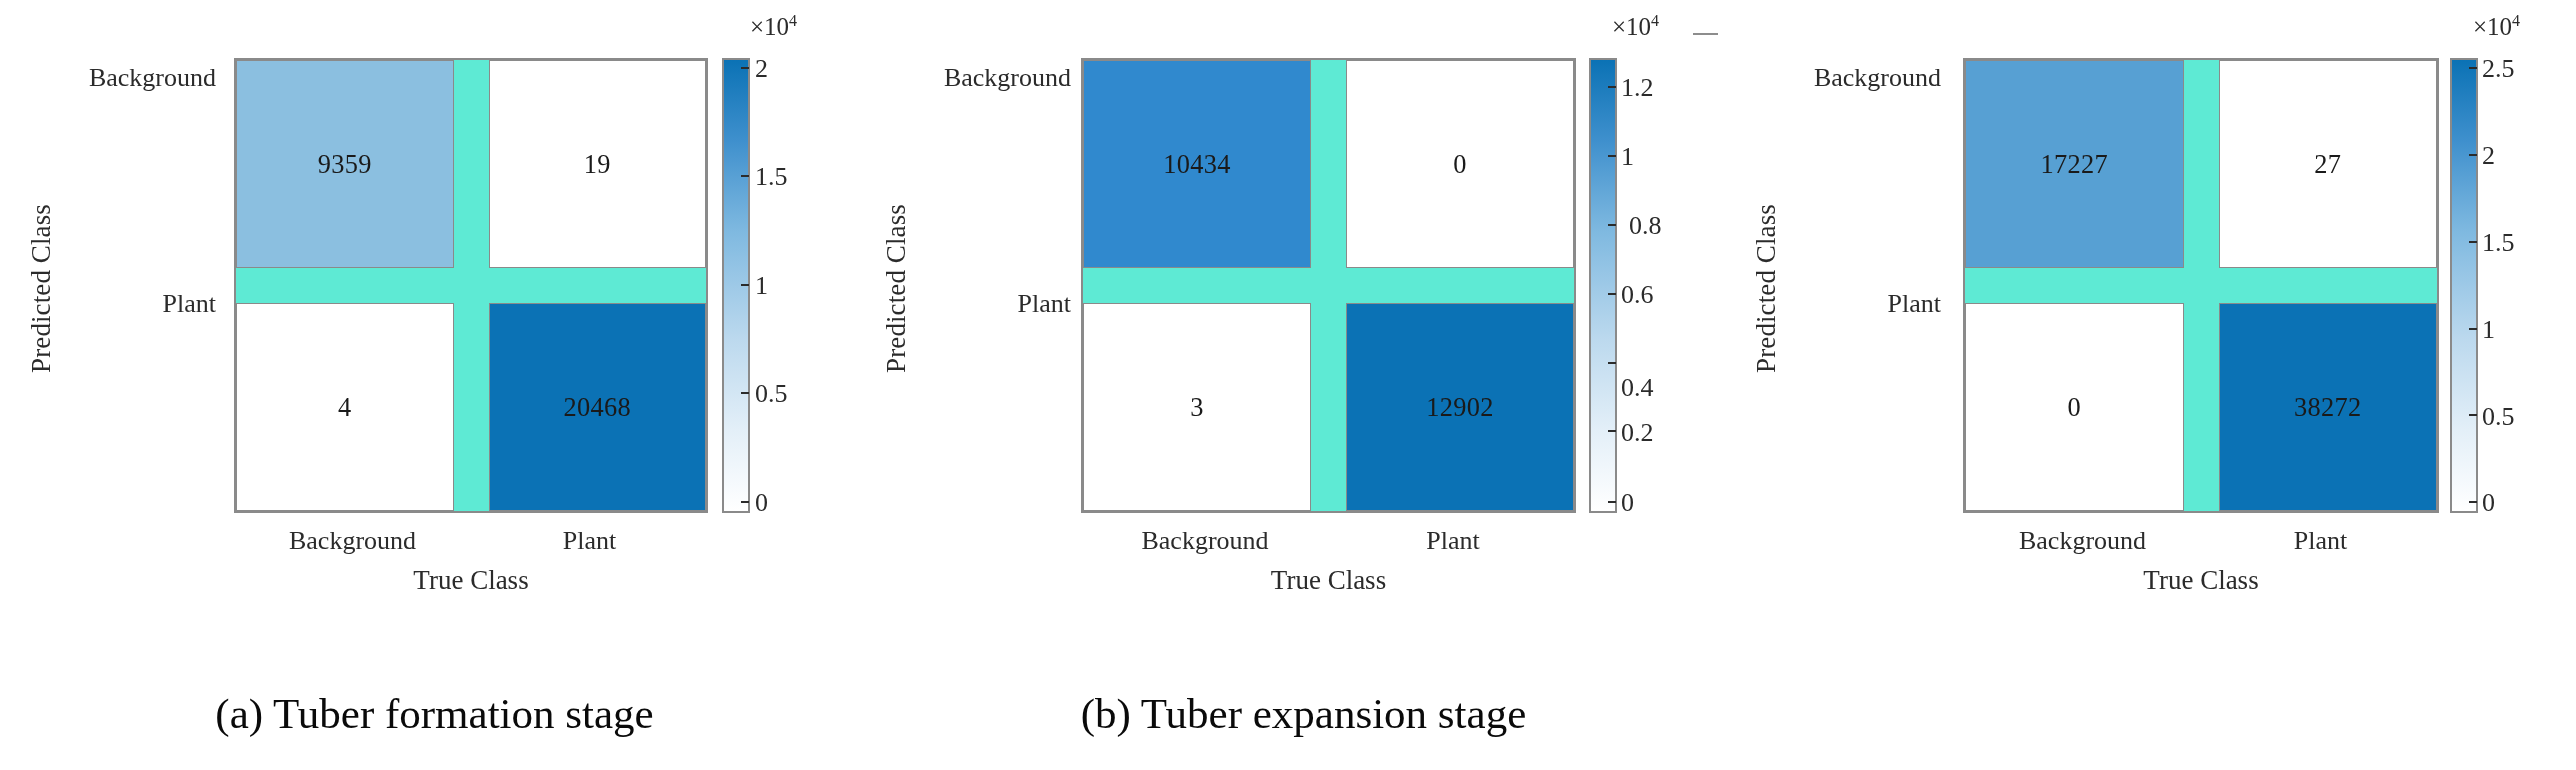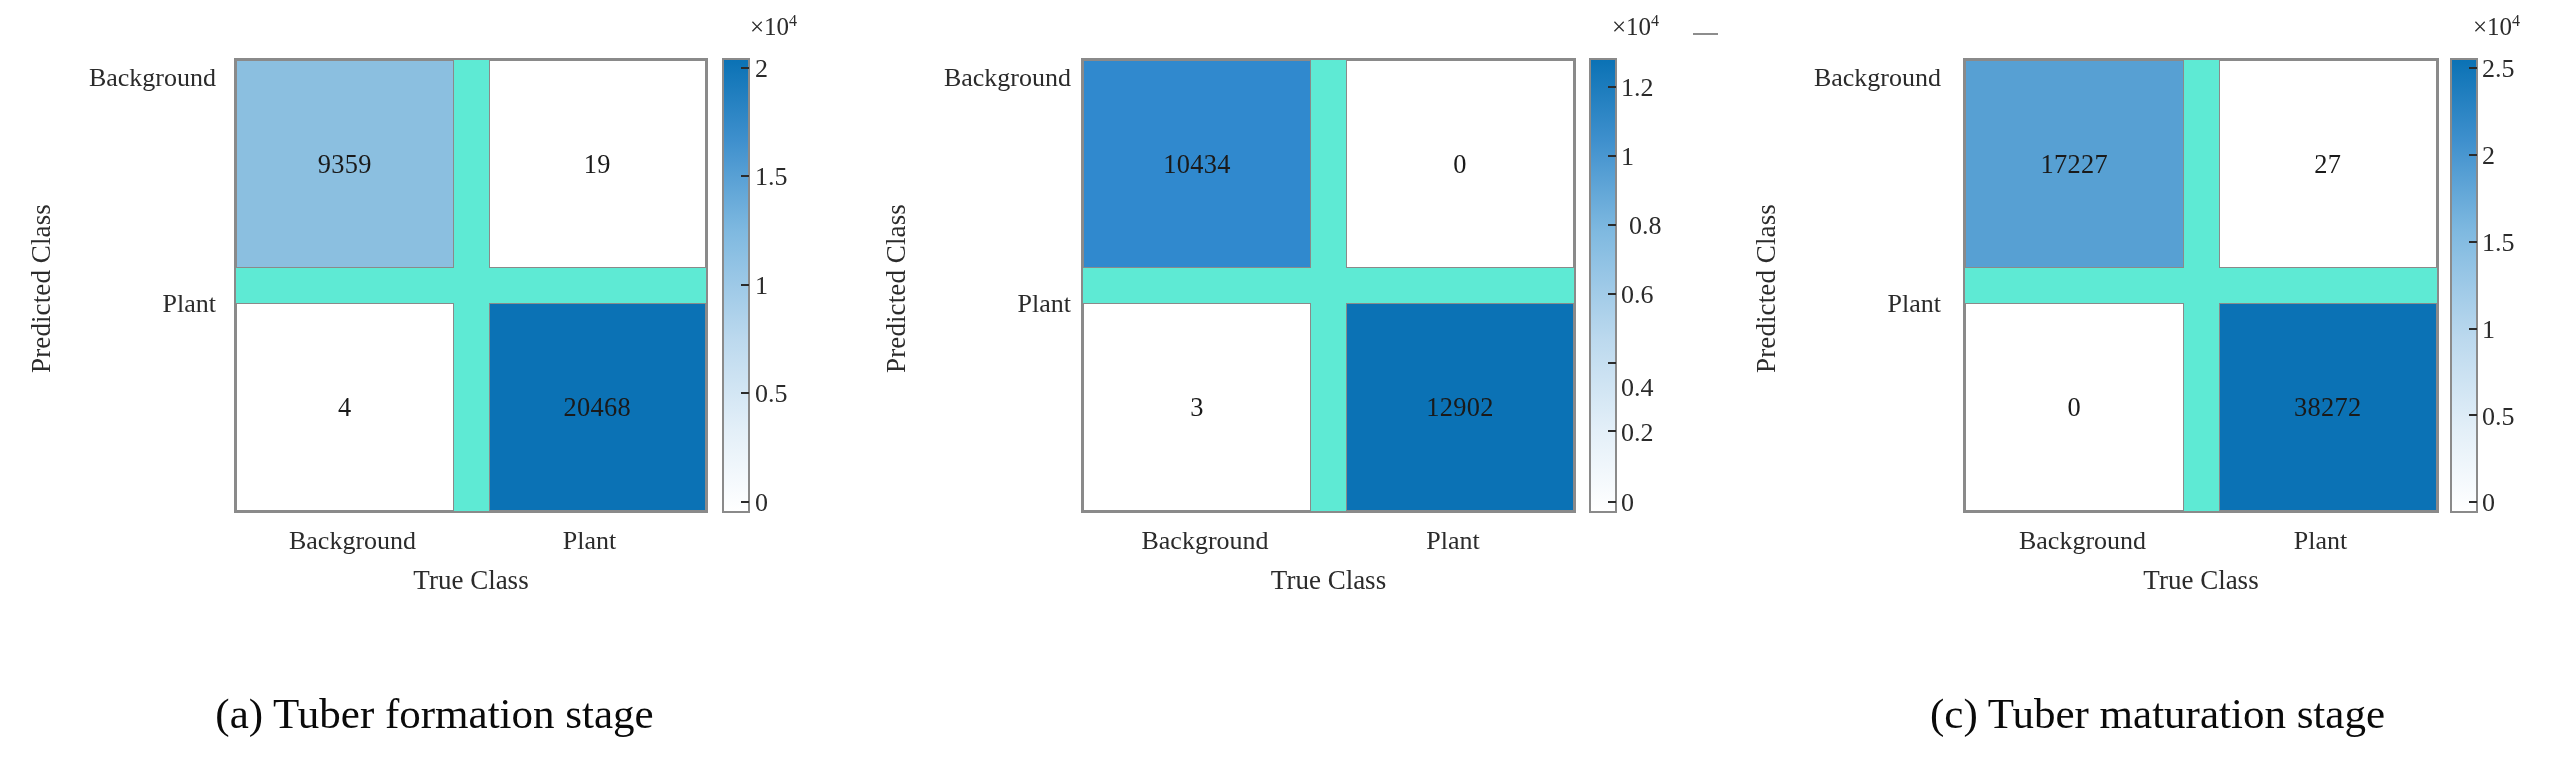--- a/index.html
+++ b/index.html
@@ -227,20 +227,21 @@
     <div class="cbar-ticklabel" style="left:760px;top:226px;">0.8</div>
     <div class="cbar-tick" style="left:739px;top:293px;"></div>
     <div class="cbar-ticklabel" style="left:752px;top:295px;">0.6</div>
     <div class="cbar-tick" style="left:739px;top:362px;"></div>
     <div class="cbar-ticklabel" style="left:752px;top:348px;margin-top:40px;">0.4</div>
     <div class="cbar-tick" style="left:739px;top:430px;"></div>
     <div class="cbar-ticklabel" style="left:752px;top:433px;">0.2</div>
     <div class="cbar-tick" style="left:739px;top:501px;"></div>
     <div class="cbar-ticklabel" style="left:752px;top:503px;">0</div>
 
+    <div class="caption" style="left:0px;top:689px;width:869px;">(b) Tuber expansion stage</div>
   </div>
 
   <div class="panel" style="left:1739px;width:837px;">
 
     <div class="ylabel" style="left:-77px;top:273px;width:209px;text-align:center;">Predicted Class</div>
 
     <div class="ytick" style="left:0px;top:63px;width:202px;">Background</div>
     <div class="ytick" style="left:0px;top:289px;width:202px;">Plant</div>
 
     <div class="matrix" style="left:224px;top:58px;width:476px;height:455px;">
@@ -273,17 +274,16 @@
     <div class="cbar-ticklabel" style="left:743px;top:156px;">2</div>
     <div class="cbar-tick" style="left:730px;top:241px;"></div>
     <div class="cbar-ticklabel" style="left:743px;top:243px;">1.5</div>
     <div class="cbar-tick" style="left:730px;top:328px;"></div>
     <div class="cbar-ticklabel" style="left:743px;top:330px;">1</div>
     <div class="cbar-tick" style="left:730px;top:414px;"></div>
     <div class="cbar-ticklabel" style="left:743px;top:417px;">0.5</div>
     <div class="cbar-tick" style="left:730px;top:501px;"></div>
     <div class="cbar-ticklabel" style="left:743px;top:503px;">0</div>
 
-    <div class="caption" style="left:0px;top:689px;width:837px;">(c) Tuber maturation stage</div>
   </div>
 
 </div>
 
 
 </body></html>

